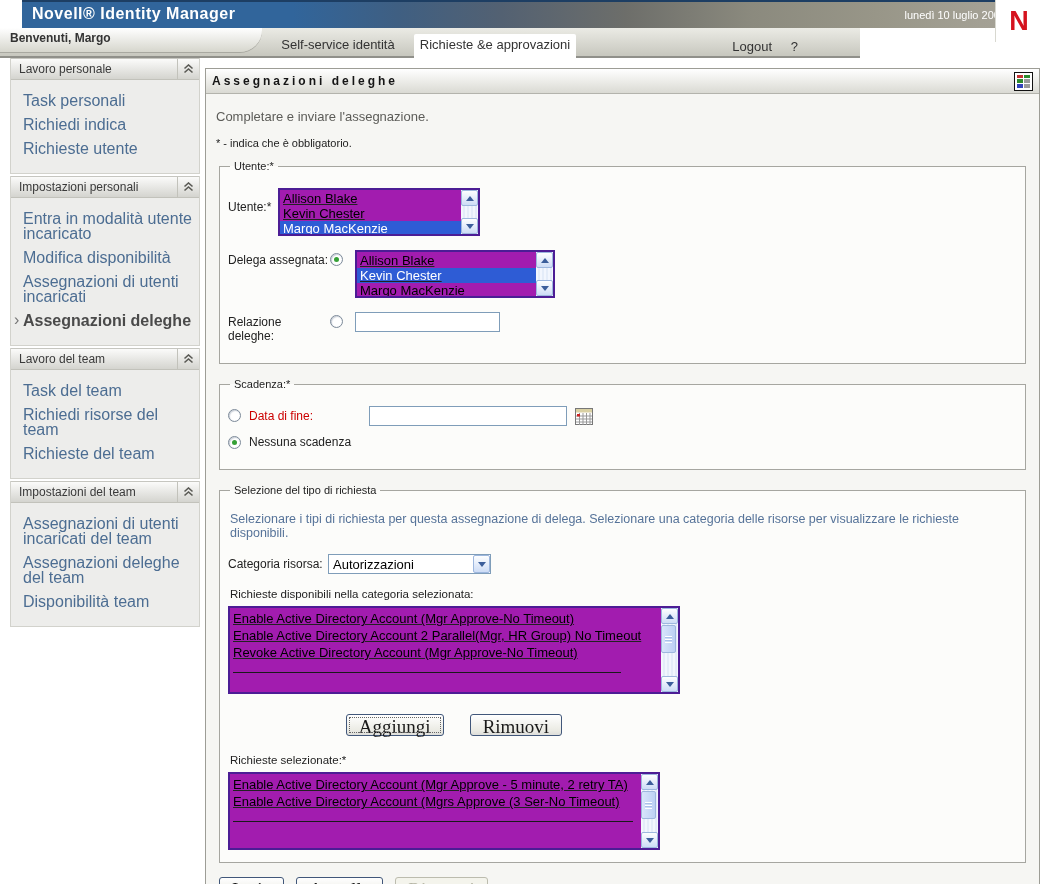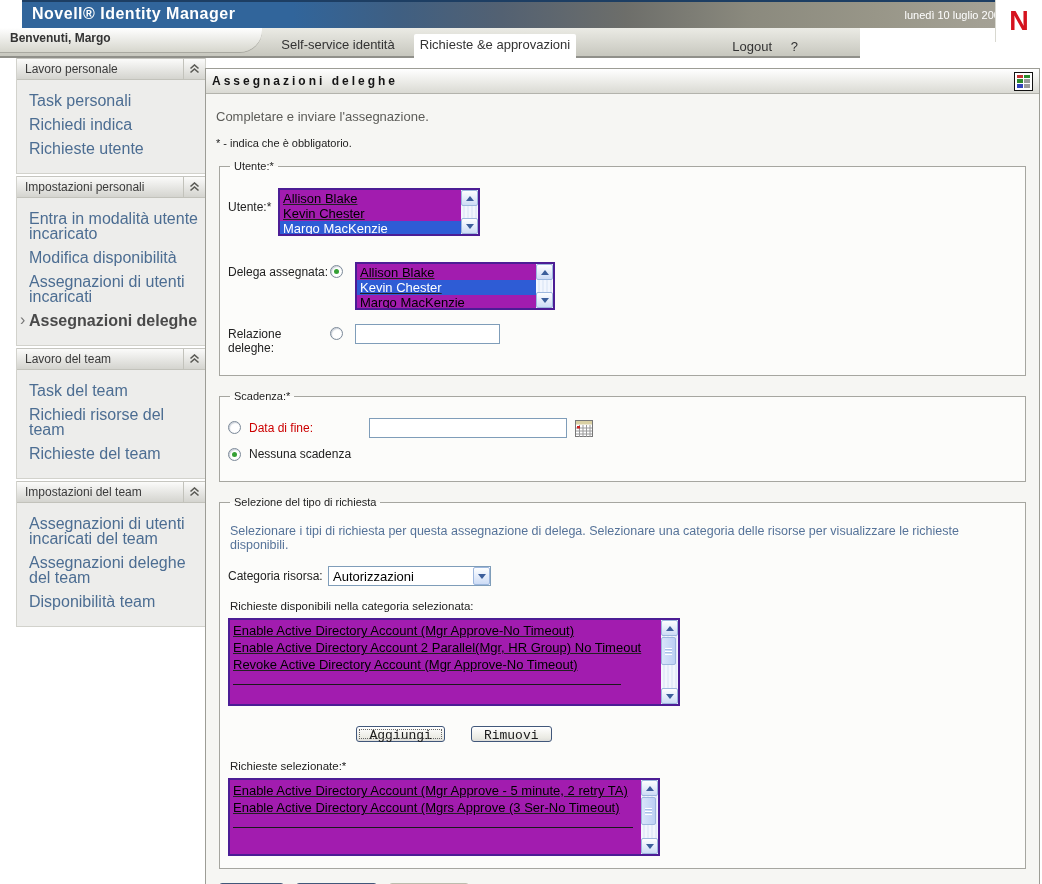--- a/index.html
+++ b/index.html
@@ -23,21 +23,21 @@
   .welcome { position:absolute; left:0; top:0; width:262px; height:24px;
     background:linear-gradient(#ffffff,#d6d6cd); border-radius:0 0 22px 0; box-shadow:0 1px 0 #a8a8a0; }
   .welcome span { display:block; padding:3px 0 0 10px; font-size:12px; font-weight:bold; color:#333; }
   .tab { position:absolute; top:6px; height:24px; font-size:13px; color:#333; text-align:center; line-height:22px; cursor:default; }
   .tab.inactive { left:258px; width:160px; }
   .tab.active { left:414px; width:162px; background:#fff; border-radius:2px 2px 0 0; }
   .logout { position:absolute; right:88px; top:11px; font-size:13px; color:#333; }
   .help { position:absolute; right:62px; top:11px; font-size:13px; color:#333; }
 
   
-  .sidebar { position:absolute; left:16px; top:58px; width:190px; }
+  .sidebar { position:absolute; left:10px; top:58px; width:190px; }
   .side-section { background:#ededeb; border:1px solid #d2d2cc; border-top:none; margin-bottom:2px; }
   .side-head { display:flex; align-items:center; height:22px;
     background:linear-gradient(#fbfbfa,#d4d4cf); border-top:1px solid #c6c6c0; border-bottom:1px solid #c2c2bb; }
   .side-head .t { flex:1; padding-left:8px; font-size:12px; color:#3a3a3a; }
   .side-head .chev { width:22px; height:100%; border-left:1px solid #c2c2bb; display:flex; align-items:center; justify-content:center; }
   .side-items { padding:4px 4px 8px 12px; }
   .side-link { display:block; margin:9px 0; font-size:16px; line-height:15px; color:#4c6d92; text-decoration:none; cursor:pointer; }
   .side-link.active { color:#4a4a4a; font-weight:bold; position:relative; }
   .side-link.active::before { content:"\203A"; position:absolute; left:-9px; top:-1px; color:#777; font-weight:normal; }
 
@@ -88,23 +88,23 @@
 
   
   .select { display:flex; align-items:center; width:163px; height:20px; border:1px solid #7f9db9; background:#fff; }
   .select .val { flex:1; font-size:13px; padding-left:4px; color:#000; white-space:nowrap; overflow:hidden; }
   .select .sbtn { width:17px; height:18px; }
 
   .blue-note { font-size:12.5px; color:#567399; margin:8px 2px 14px 2px; }
   .small-label { font-size:11.5px; color:#222; margin:14px 0 6px 2px; }
 
   
-  .btn { display:inline-block; height:16px; padding:1px 12px 0 12px; border:1px solid #41577a; border-radius:3px;
-    background:linear-gradient(#ffffff,#ebebe4 75%,#dededa); font-size:13px; color:#1a1a1a; cursor:pointer;
-    font-family:Liberation Mono, monospace; }
+  .btn { display:inline-block; height:22px; padding:1px 12px 0 12px; border:1px solid #41577a; border-radius:3px;
+    background:linear-gradient(#ffffff,#ebebe4 75%,#dededa); font-size:19px; color:#1a1a1a; cursor:pointer;
+    font-family:Liberation Serif, serif; }
   .btn.focused { outline:1px dotted #666; outline-offset:-4px; }
   .btn.disabled { border-color:#bcbcae; color:#b4b4a3; background:#f4f4ec; cursor:default; }
   .btnrow-center { width:452px; display:flex; justify-content:center; gap:26px; margin:20px 0 6px 0; }
   .actions { margin:12px 13px 18px 13px; display:flex; gap:12px; }
 
   
   .cal { width:18px; height:17px; margin-left:8px; margin-top:2px; cursor:pointer; }
 
   
   .dblchev { width:11px; height:10px; }
@@ -232,21 +232,21 @@
                 <i class="tri-up"></i>
               </span>
             <span class="strack"></span>
             <span class="sbtn">
                 <i class="tri-dn"></i>
               </span>
           </div>
         </div>
       </div>
 
-      <div class="frow" style="margin-top:26px;">
+      <div class="frow" style="margin-top:14px;">
         <span class="flabel" style="width:102px;">Delega assegnata:</span>
         <span class="radio checked" style="margin:3px 12px 0 0;"></span>
         <div class="listbox" style="width:200px; height:48px;">
           <div class="opts">
             <div class="opt">Allison Blake</div>
             <div class="opt sel">Kevin Chester</div>
             <div class="opt">Margo MacKenzie</div>
           </div>
           <div class="vscroll">
             <span class="sbtn">

